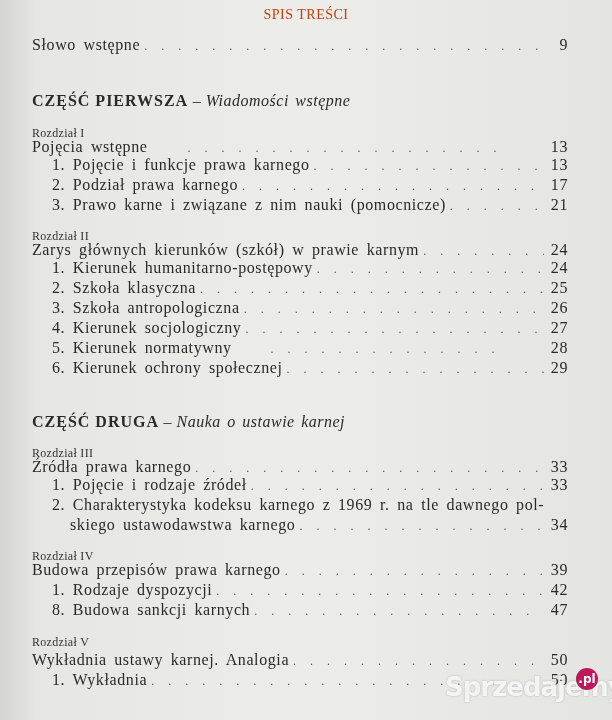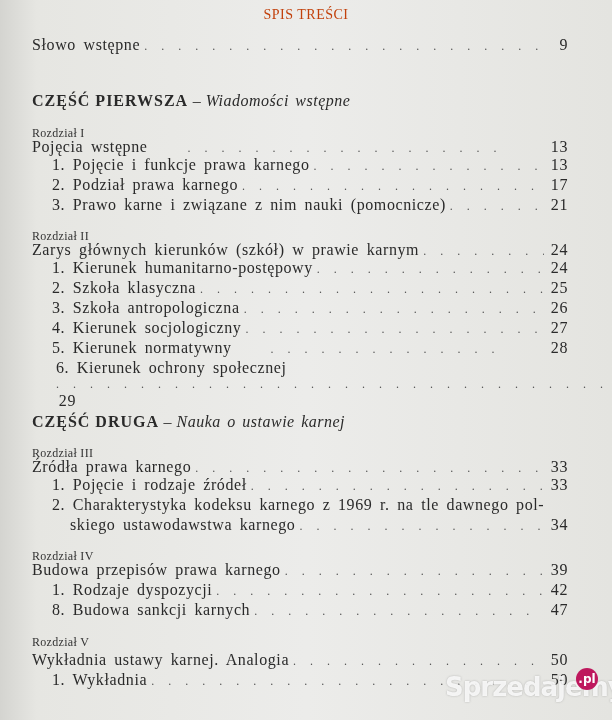--- a/index.html
+++ b/index.html
@@ -104,21 +104,21 @@
   <div class="row" style="left:52px; width:516px; top:319px;">
     <span class="txt">4. Kierunek socjologiczny</span>
       <span class="dots"></span>
       <span class="pg">27</span>
   </div>
   <div class="row" style="left:52px; width:516px; top:339px;gap:35px;">
     <span class="txt">5. Kierunek normatywny</span>
       <span class="dots"></span>
       <span class="pg">28</span>
   </div>
-  <div class="row" style="left:52px; width:516px; top:359px;flex-direction:column;">
+  <div class="row" style="left:52px; width:516px; top:359px;">
     <span class="txt">6. Kierunek ochrony społecznej</span>
       <span class="dots"></span>
       <span class="pg">29</span>
   </div>
 
   <div class="part" style="top:413px;">
     <b>CZĘŚĆ DRUGA</b> <span>–</span> <i>Nauka o ustawie karnej</i>
   </div>
 
   <div class="chap" style="top:446px;">Rozdział III</div>

